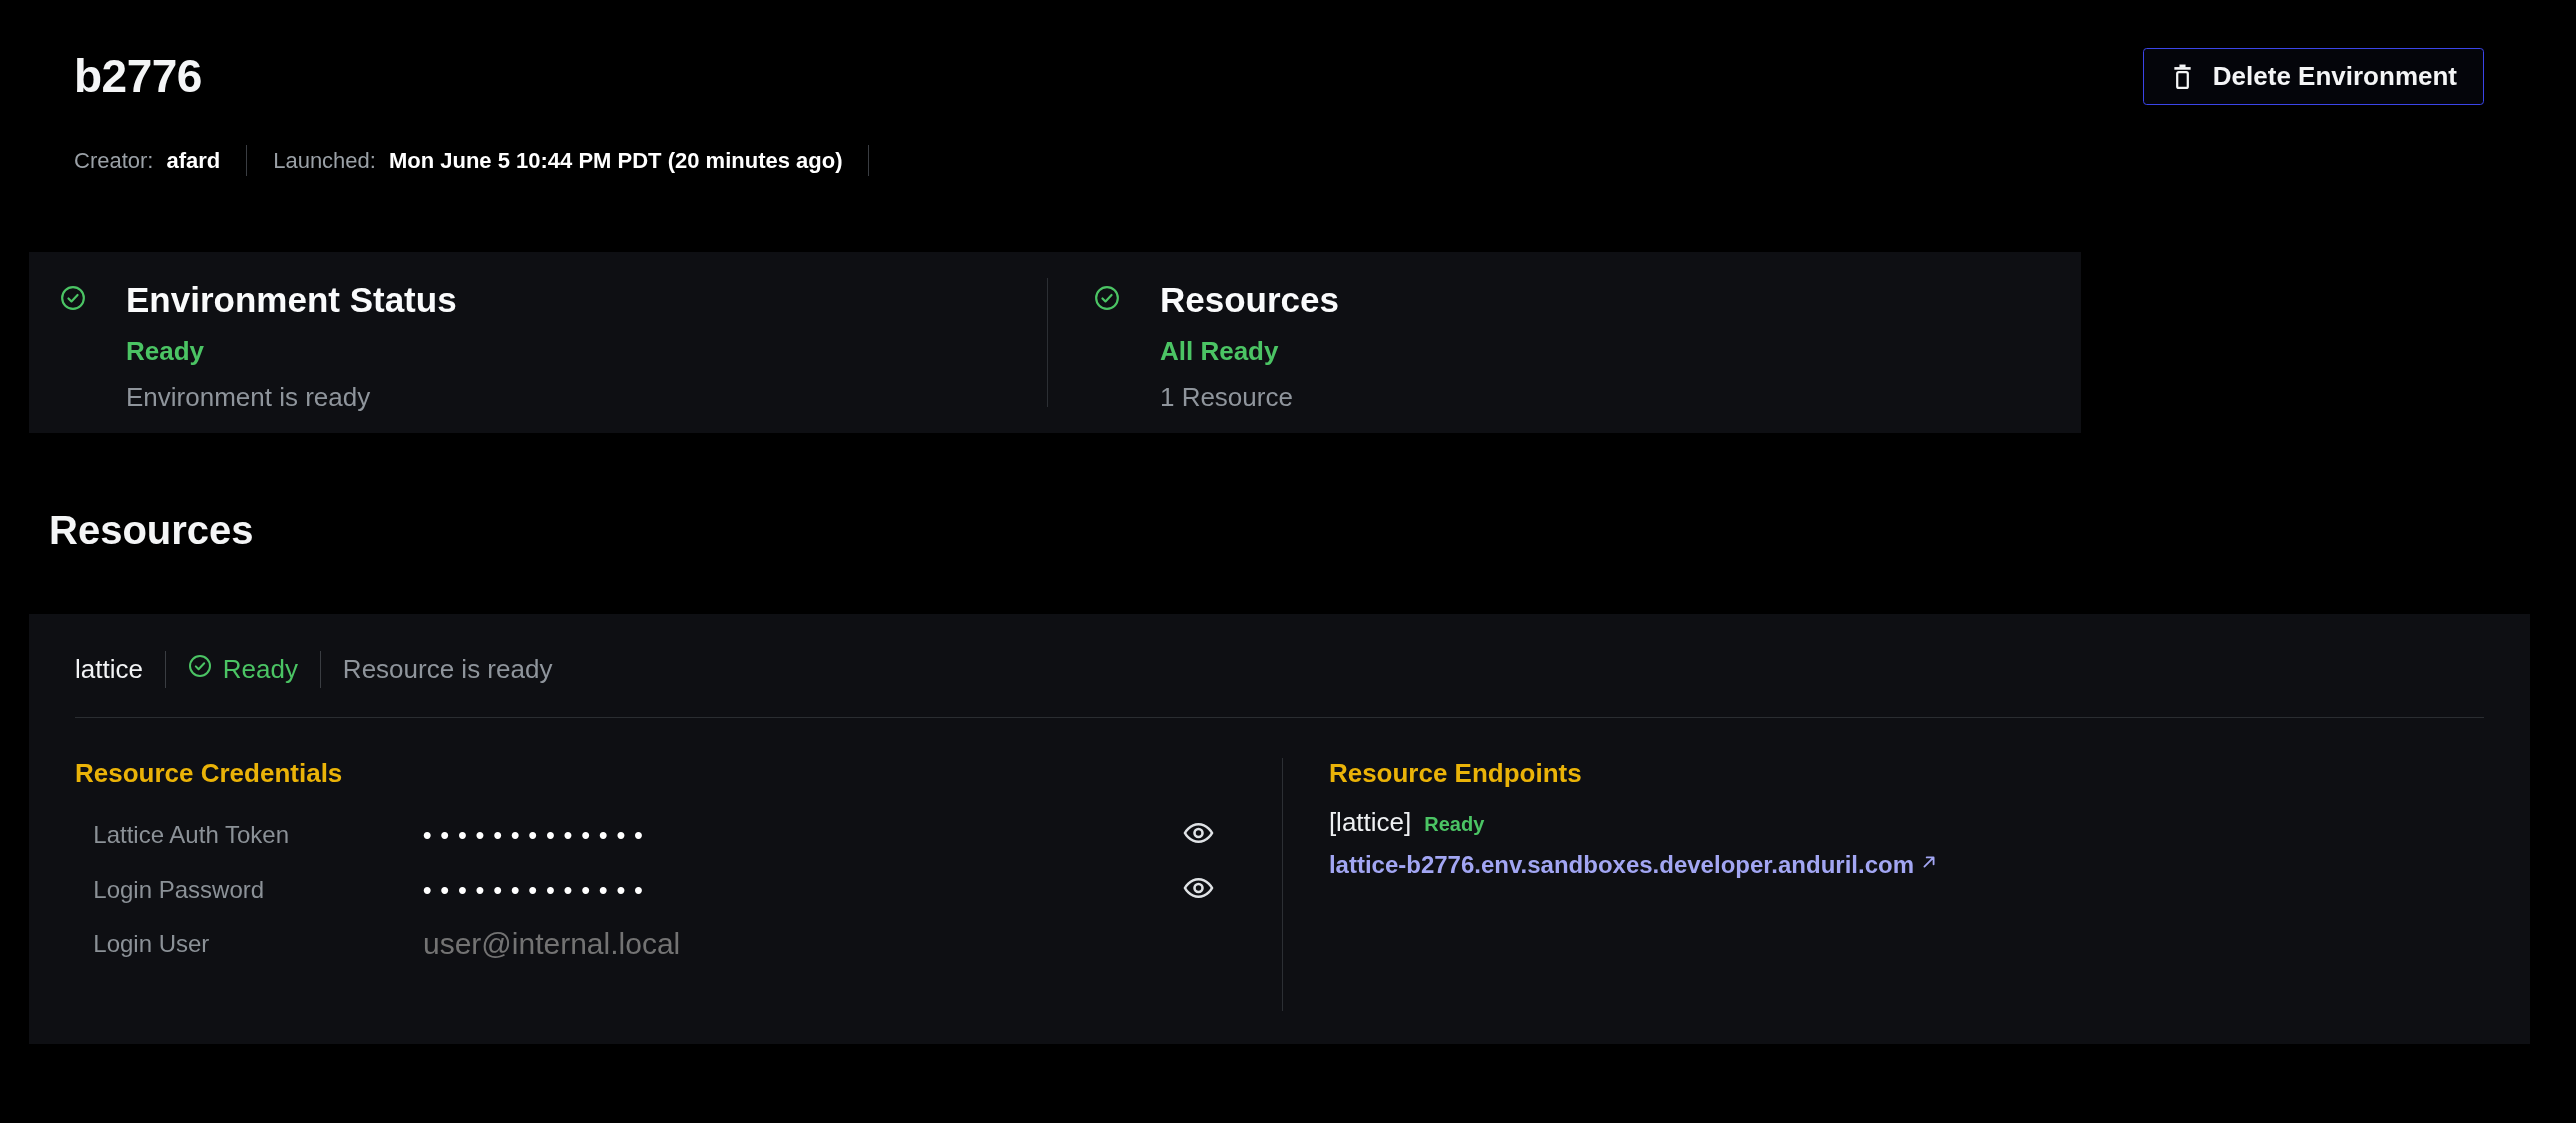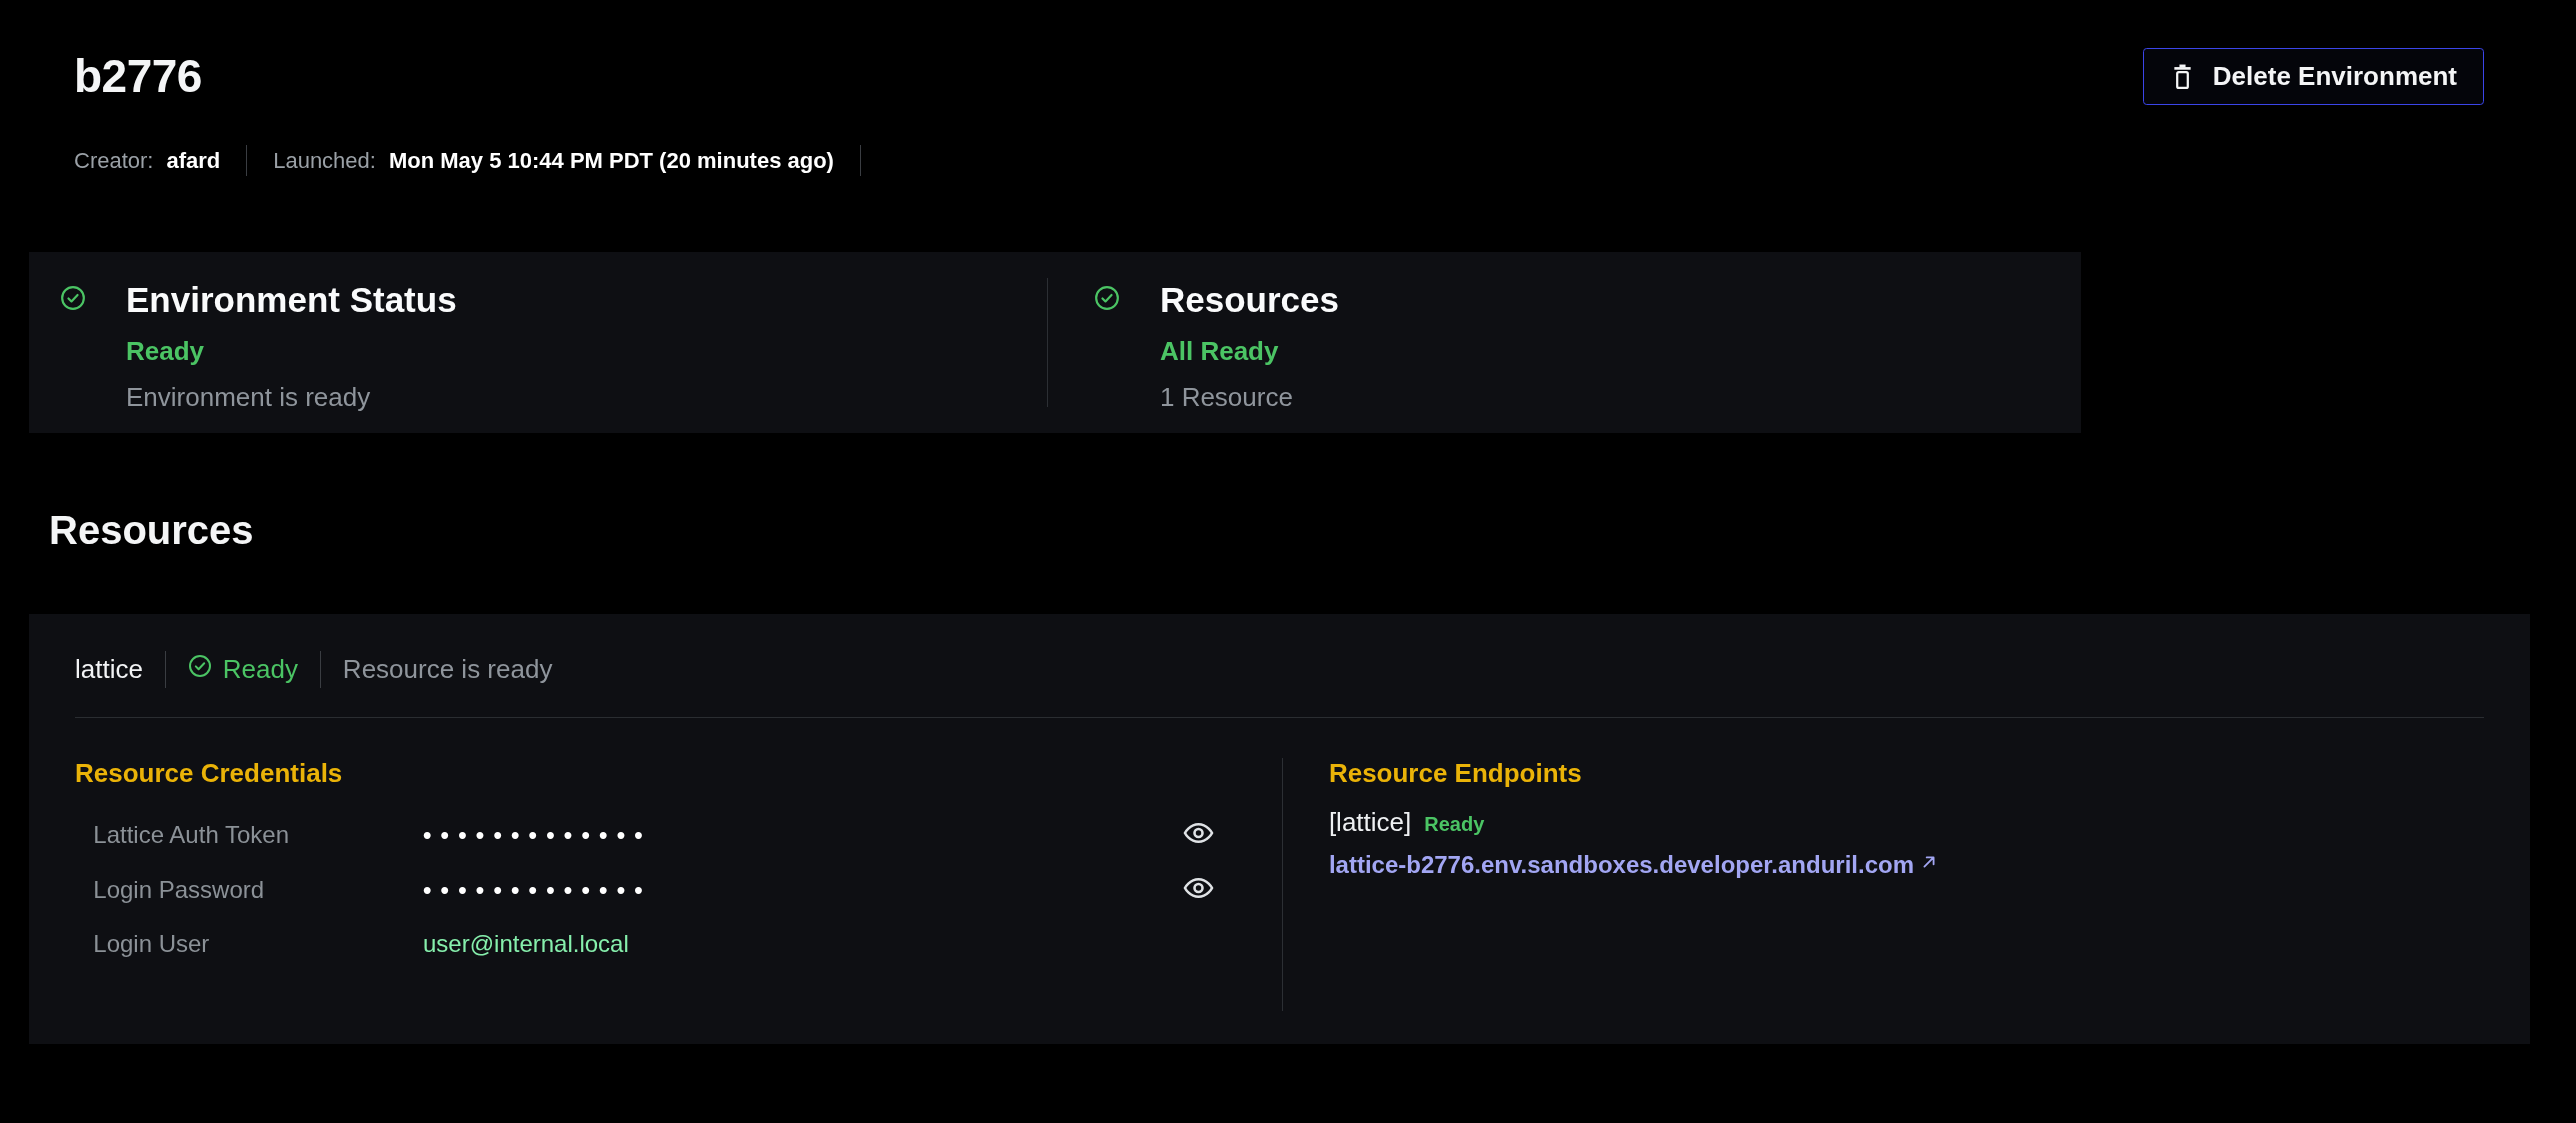--- a/index.html
+++ b/index.html
@@ -83,21 +83,21 @@
   .resource-status-desc{color:var(--text-muted);}
   .resource-divider{height:0.9px;background:var(--divider);margin:29px 46px 0;}
   .resource-body{display:flex;min-height:302px;}
   .credentials-col{flex:0 0 1253px;padding:40px 64px 0 46px;}
   .col-divider{width:0.9px;background:#2c2f34;align-self:stretch;margin:40px 0 9.2px;}
   .endpoints-col{flex:1 1 auto;padding:40px 0 0 46px;}
   .col-heading{font-size:26px;font-weight:700;color:#eab308;line-height:31px;}
   .cred-row{display:flex;align-items:center;height:40px;margin-top:14.7px;}
   .cred-row.first{margin-top:26px;}
   .cred-label{flex:0 0 348px;padding-left:18.3px;color:#8b9197;font-size:24px;}
-  .cred-value{font-size:24px;color:#86efac;}
+  .cred-value{font-size:30px;color:#737373;}
   .cred-value.masked{font-size:24px;font-weight:700;letter-spacing:9.2px;color:#ffffff;}
   .eye-btn{margin-left:auto;background:none;border:none;cursor:pointer;padding:3.7px;display:flex;}
   .endpoint{margin-top:18px;}
   .endpoint-title{display:flex;align-items:baseline;gap:13px;}
   .endpoint-name{color:#eef0f2;font-size:26px;}
   .endpoint-ready{color:var(--green);font-size:20px;font-weight:700;}
   .endpoint-link{
     margin-top:13px;
     display:inline-flex;align-items:center;gap:3.7px;
     color:var(--link);font-size:24px;font-weight:700;
@@ -124,21 +124,21 @@
   </header>
 
   <div class="meta-row">
     <span class="meta-item">
       <span class="meta-label">Creator:</span>
       <span class="meta-value">afard</span>
     </span>
     <span class="meta-divider"></span>
     <span class="meta-item">
       <span class="meta-label">Launched:</span>
-      <span class="meta-value">Mon May 5 10:44 PM PDT (20 minutes ago)</span>
+      <span class="meta-value">Mon June 5 10:44 PM PDT (20 minutes ago)</span>
     </span>
     <span class="meta-divider"></span>
   </div>
 
   <section class="status-strip">
     <div class="status-card">
       <span class="check-wrap">
         <svg width="26" height="26" viewBox="0 0 24 24" fill="none">
           <circle cx="12" cy="12" r="10" stroke="#4bc464" stroke-width="2"></circle>
           <path d="M7.8 12.4l2.8 2.8 5.6-6" stroke="#4bc464" stroke-width="2" stroke-linecap="round" stroke-linejoin="round"></path>

